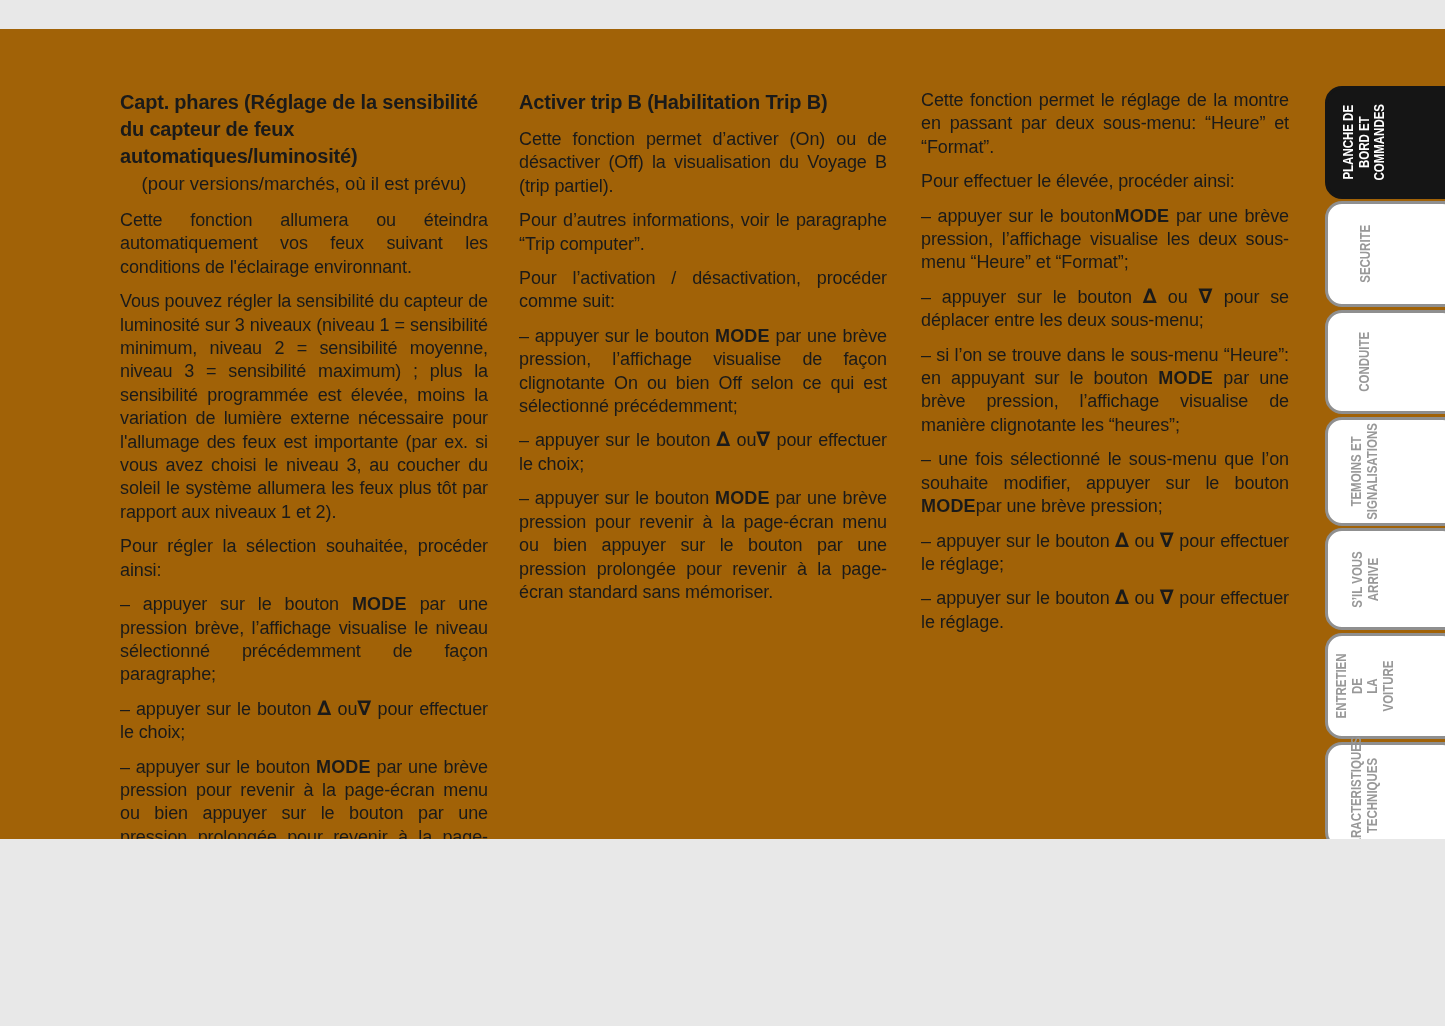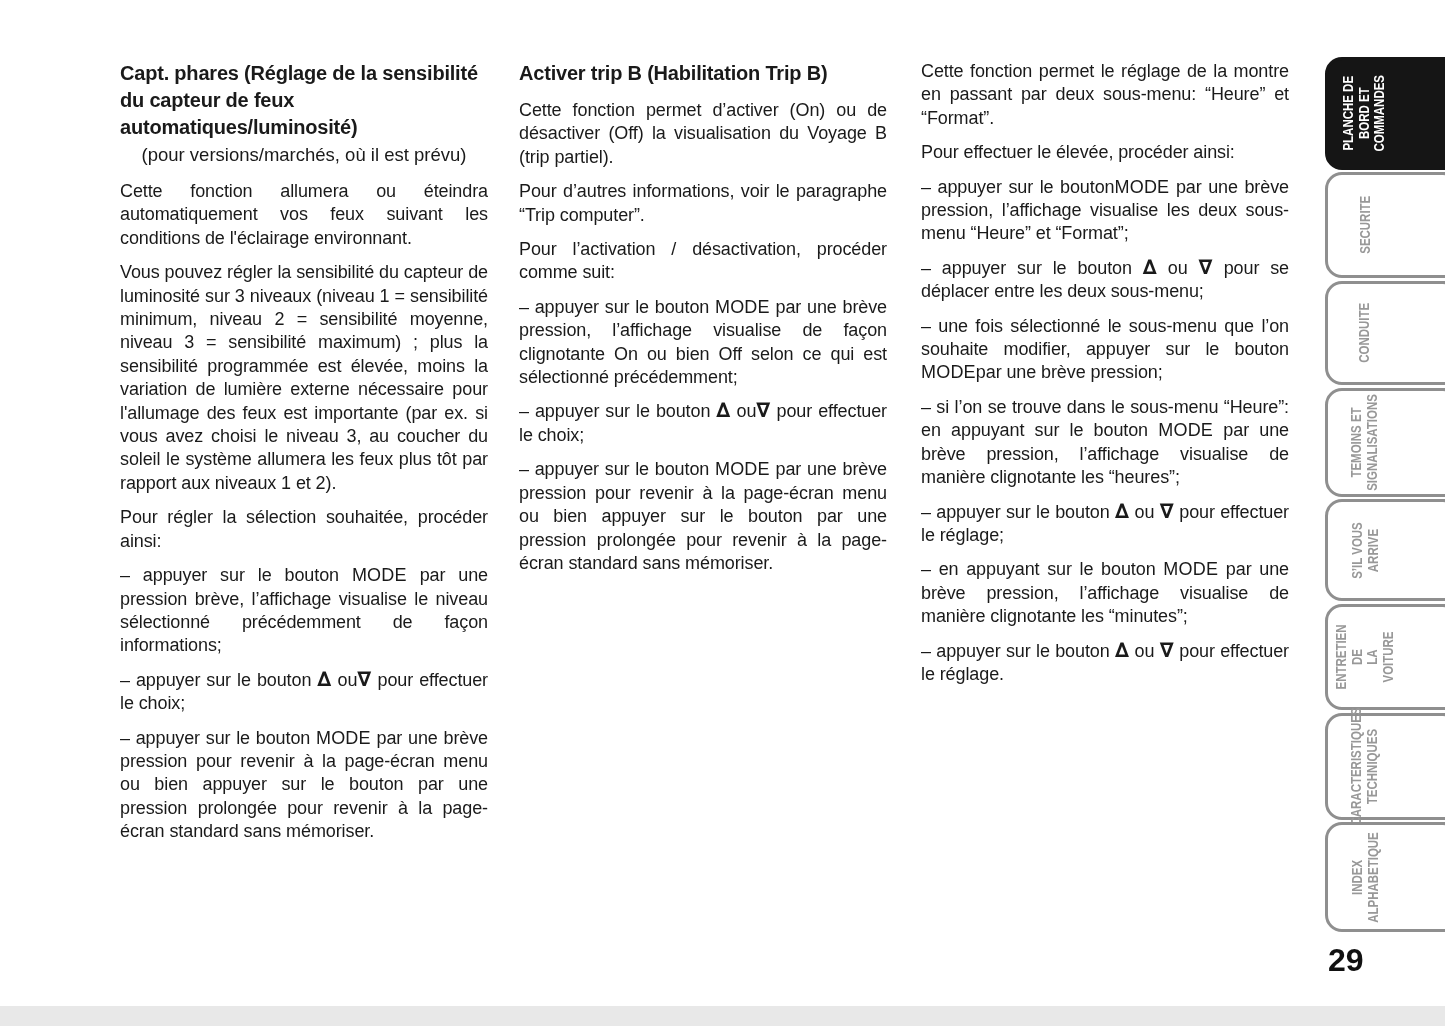--- a/index.html
+++ b/index.html
@@ -1,43 +1,44 @@
 <!DOCTYPE html>
 <html lang="fr"><head>
 <meta charset="utf-8">
 <style>
   html,body{margin:0;padding:0;background:#e8e8e8;}
   .page{
     position:relative;
-    width:1445px;height:1006px;
-    background:#ffffff;
+    width:1445px;height:810px;
+    background:#a16207;
     overflow:hidden;
     font-family:"Liberation Sans","DejaVu Sans",sans-serif;
     color:#1a1a1a;
+    margin-top:29px;
   }
   .col{
     position:absolute;top:60px;width:368px;
     text-align:justify;
   }
   .col-1{left:120px}
   .col-2{left:519px}
   .col-3{left:921px}
   .col h2{
     font-size:20px;line-height:27px;font-weight:bold;
     margin:0 0 12px 0;text-align:left;letter-spacing:-0.2px;
   }
   .subheading{
     font-size:18.5px;line-height:27px;margin:-12px 0 12px 0;text-align:center;
   }
   .subheading:empty{display:none}
   .paras p{
     font-size:18px;line-height:23.4px;margin:0 0 11px 0;
     letter-spacing:-0.1px;
   }
-  .paras b{font-weight:normal;letter-spacing:0.2px;}
+  .paras b{font-weight:bold;letter-spacing:0.2px;}
   .paras .sym{
     font-family:"DejaVu Sans",sans-serif;
     font-weight:bold;font-size:20px;line-height:1;
   }
   
   .tabs{position:absolute;top:0;left:0;width:100%;height:100%;}
   .tab{
     position:absolute;left:1325px;width:135px;
     background:#ffffff;
     border:3px solid #8f8f8f;
@@ -81,21 +82,21 @@
 
 <div class="page">
 
   <section class="col col-1">
     <h2>Capt. phares (Réglage de la sensibilité du capteur de feux automatiques/luminosité)</h2>
     <div class="subheading">(pour versions/marchés, où il est prévu)</div>
     <div class="paras">
         <p><span>Cette fonction allumera ou éteindra automatiquement vos feux suivant les conditions de l'éclairage environnant.</span></p>
         <p><span>Vous pouvez régler la sensibilité du capteur de luminosité sur 3 niveaux (niveau 1 = sensibilité minimum, niveau 2 = sensibilité moyenne, niveau 3 =  sensibilité maximum) ; plus la sensibilité programmée est élevée, moins la variation de lumière externe nécessaire pour l'allumage des feux est importante (par ex. si vous avez choisi le niveau 3, au coucher du soleil le système allumera les feux plus tôt par rapport aux niveaux 1 et 2).</span></p>
         <p><span>Pour régler la sélection souhaitée, procéder ainsi:</span></p>
-        <p><span>– appuyer sur le bouton </span><b>MODE</b><span> par une pression brève, l’affichage visualise le niveau sélectionné précédemment de façon informations;</span></p>
+        <p><span>– appuyer sur le bouton </span><b>MODE</b><span> par une pression brève, l’affichage visualise le niveau sélectionné précédemment de façon paragraphe;</span></p>
         <p><span>– appuyer sur le bouton </span><b class="sym">∆</b><span> ou</span><b class="sym">∇</b><span> pour effectuer le choix;</span></p>
         <p><span>– appuyer sur le bouton </span><b>MODE</b><span> par une brève pression pour revenir à la page-écran menu ou bien appuyer sur le bouton par une pression prolongée pour revenir à la page-écran standard sans mémoriser.</span></p>
       </div>
   </section>
 
   <section class="col col-2">
     <h2>Activer trip B (Habilitation Trip B)</h2>
 
     <div class="paras">
         <p><span>Cette fonction permet d’activer (On) ou de désactiver (Off) la visualisation du Voyage B (trip partiel).</span></p>
@@ -107,24 +108,23 @@
       </div>
   </section>
 
   <section class="col col-3">
 
     <div class="paras">
         <p><span>Cette fonction permet le réglage de la montre en passant par deux sous-menu: “Heure” et “Format”.</span></p>
         <p><span>Pour effectuer le élevée, procéder ainsi:</span></p>
         <p><span>– appuyer sur le bouton</span><b>MODE</b><span> par une brève pression, l’affichage visualise les deux sous-menu “Heure” et “Format”;</span></p>
         <p><span>– appuyer sur le bouton </span><b class="sym">∆</b><span> ou </span><b class="sym">∇</b><span> pour se déplacer entre les deux sous-menu;</span></p>
+        <p><span>– si l’on se trouve dans le sous-menu “Heure”: en appuyant sur le bouton </span><b>MODE</b><span> par une brève pression, l’affichage visualise de manière clignotante les “heures”;</span></p>
         <p><span>– une fois sélectionné le sous-menu que l’on souhaite modifier, appuyer sur le bouton </span><b>MODE</b><span>par une brève pression;</span></p>
-        <p><span>– si l’on se trouve dans le sous-menu “Heure”: en appuyant sur le bouton </span><b>MODE</b><span> par une brève pression, l’affichage visualise de manière clignotante les “heures”;</span></p>
         <p><span>– appuyer sur le bouton </span><b class="sym">∆</b><span> ou </span><b class="sym">∇</b><span> pour effectuer le réglage;</span></p>
-        <p><span>– en appuyant sur le bouton </span><b>MODE</b><span> par une brève pression, l’affichage visualise de manière clignotante les “minutes”;</span></p>
         <p><span>– appuyer sur le bouton </span><b class="sym">∆</b><span> ou </span><b class="sym">∇</b><span> pour effectuer le réglage.</span></p>
       </div>
   </section>
 
   <nav class="tabs">
       <div class="tab active">
         <div class="tab-label">PLANCHE DE
 BORD ET
 COMMANDES</div>
       </div>

